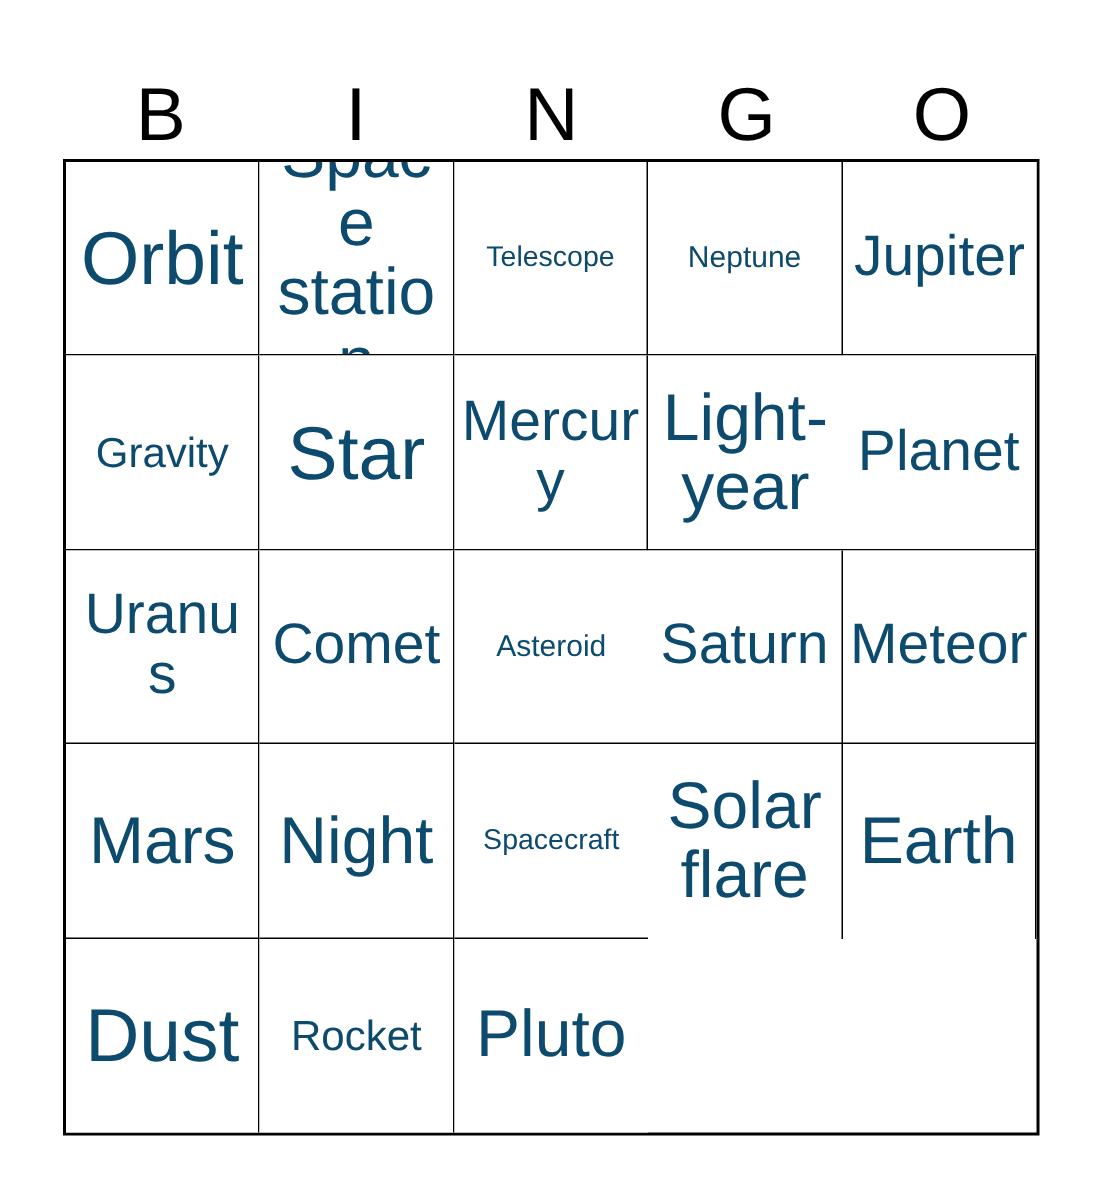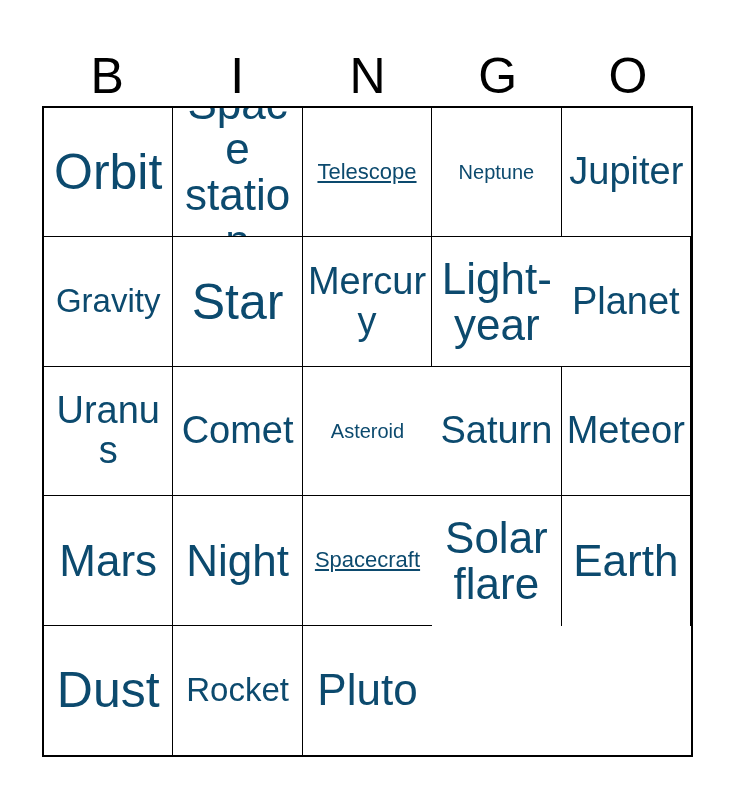--- a/index.html
+++ b/index.html
@@ -76,23 +76,23 @@
     font-weight: 400;
     color: #0c4a6e;
     word-break: normal;
     overflow-wrap: break-word;
     white-space: pre-line;
   }
   
   .fs-xl   { font-size: 50px; }
   .fs-lg   { font-size: 44px; }
   .fs-md   { font-size: 38px; }
-  .fs-sm   { font-size: 33px; }
+  .fs-sm   { font-size: 28px; }
   .fs-xs   { font-size: 20px; }
-  .fs-xxs  { font-size: 22px; text-decoration: underline; }
+  .fs-xxs  { font-size: 19px; }
 </style>
 </head>
 <body>
 
 <div id="card">
 
   <div id="header">
     <div class="header-cell">B</div>
     <div class="header-cell">I</div>
     <div class="header-cell">N</div>

